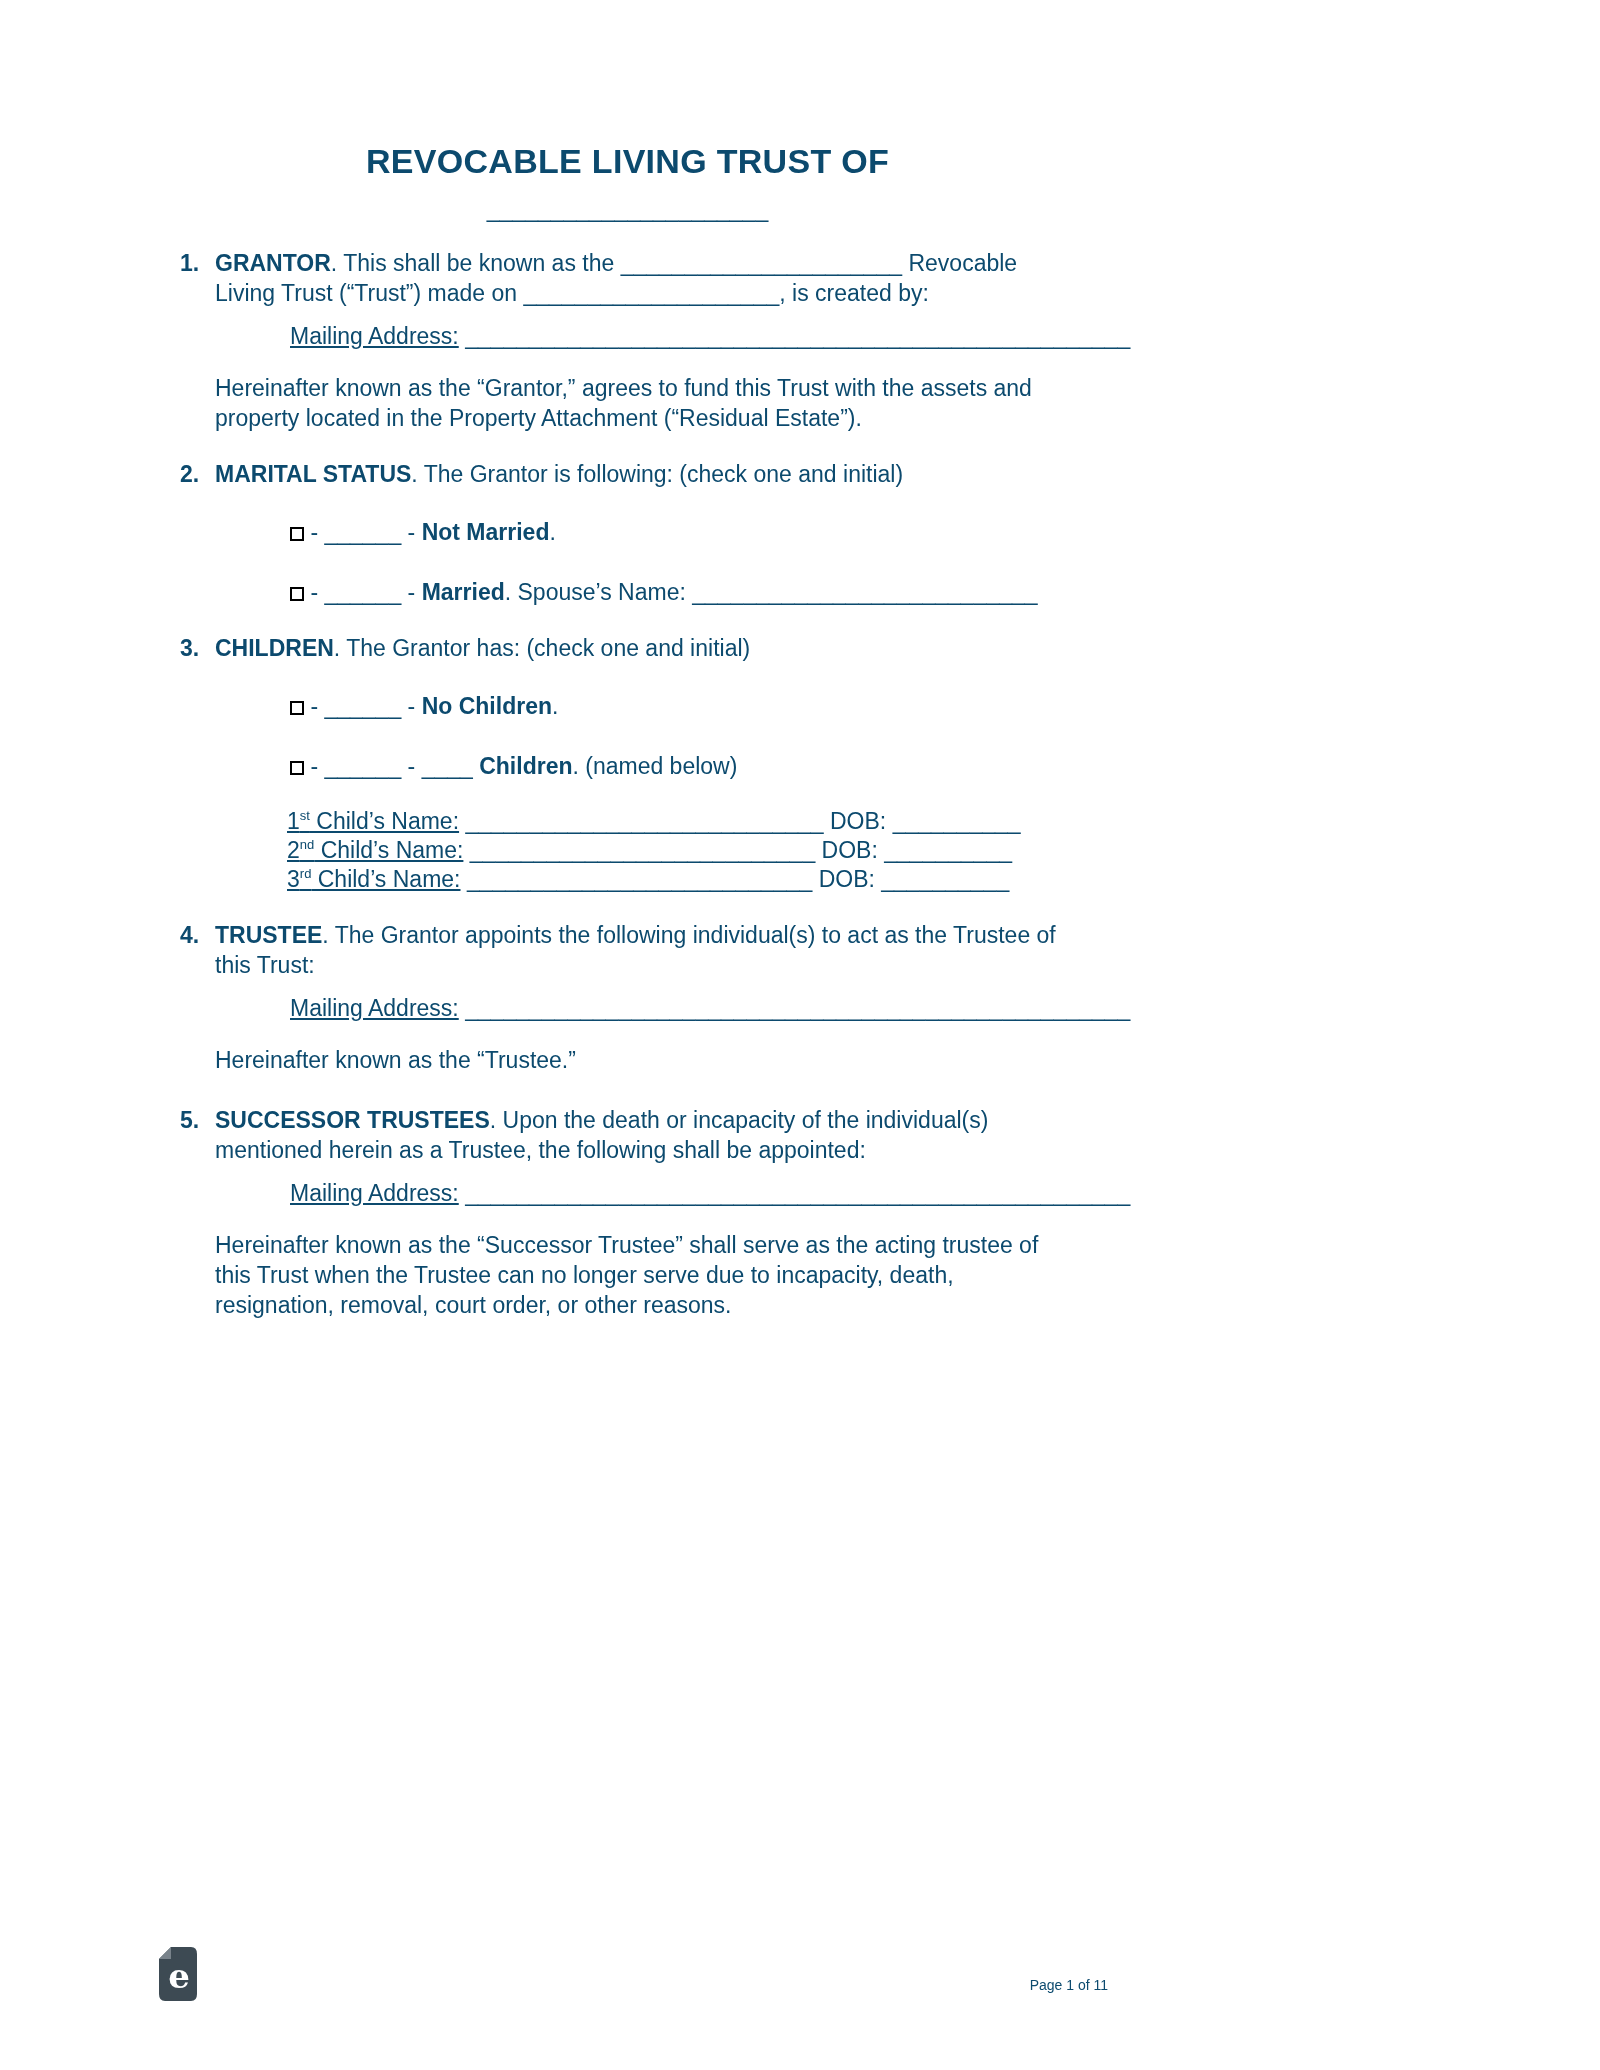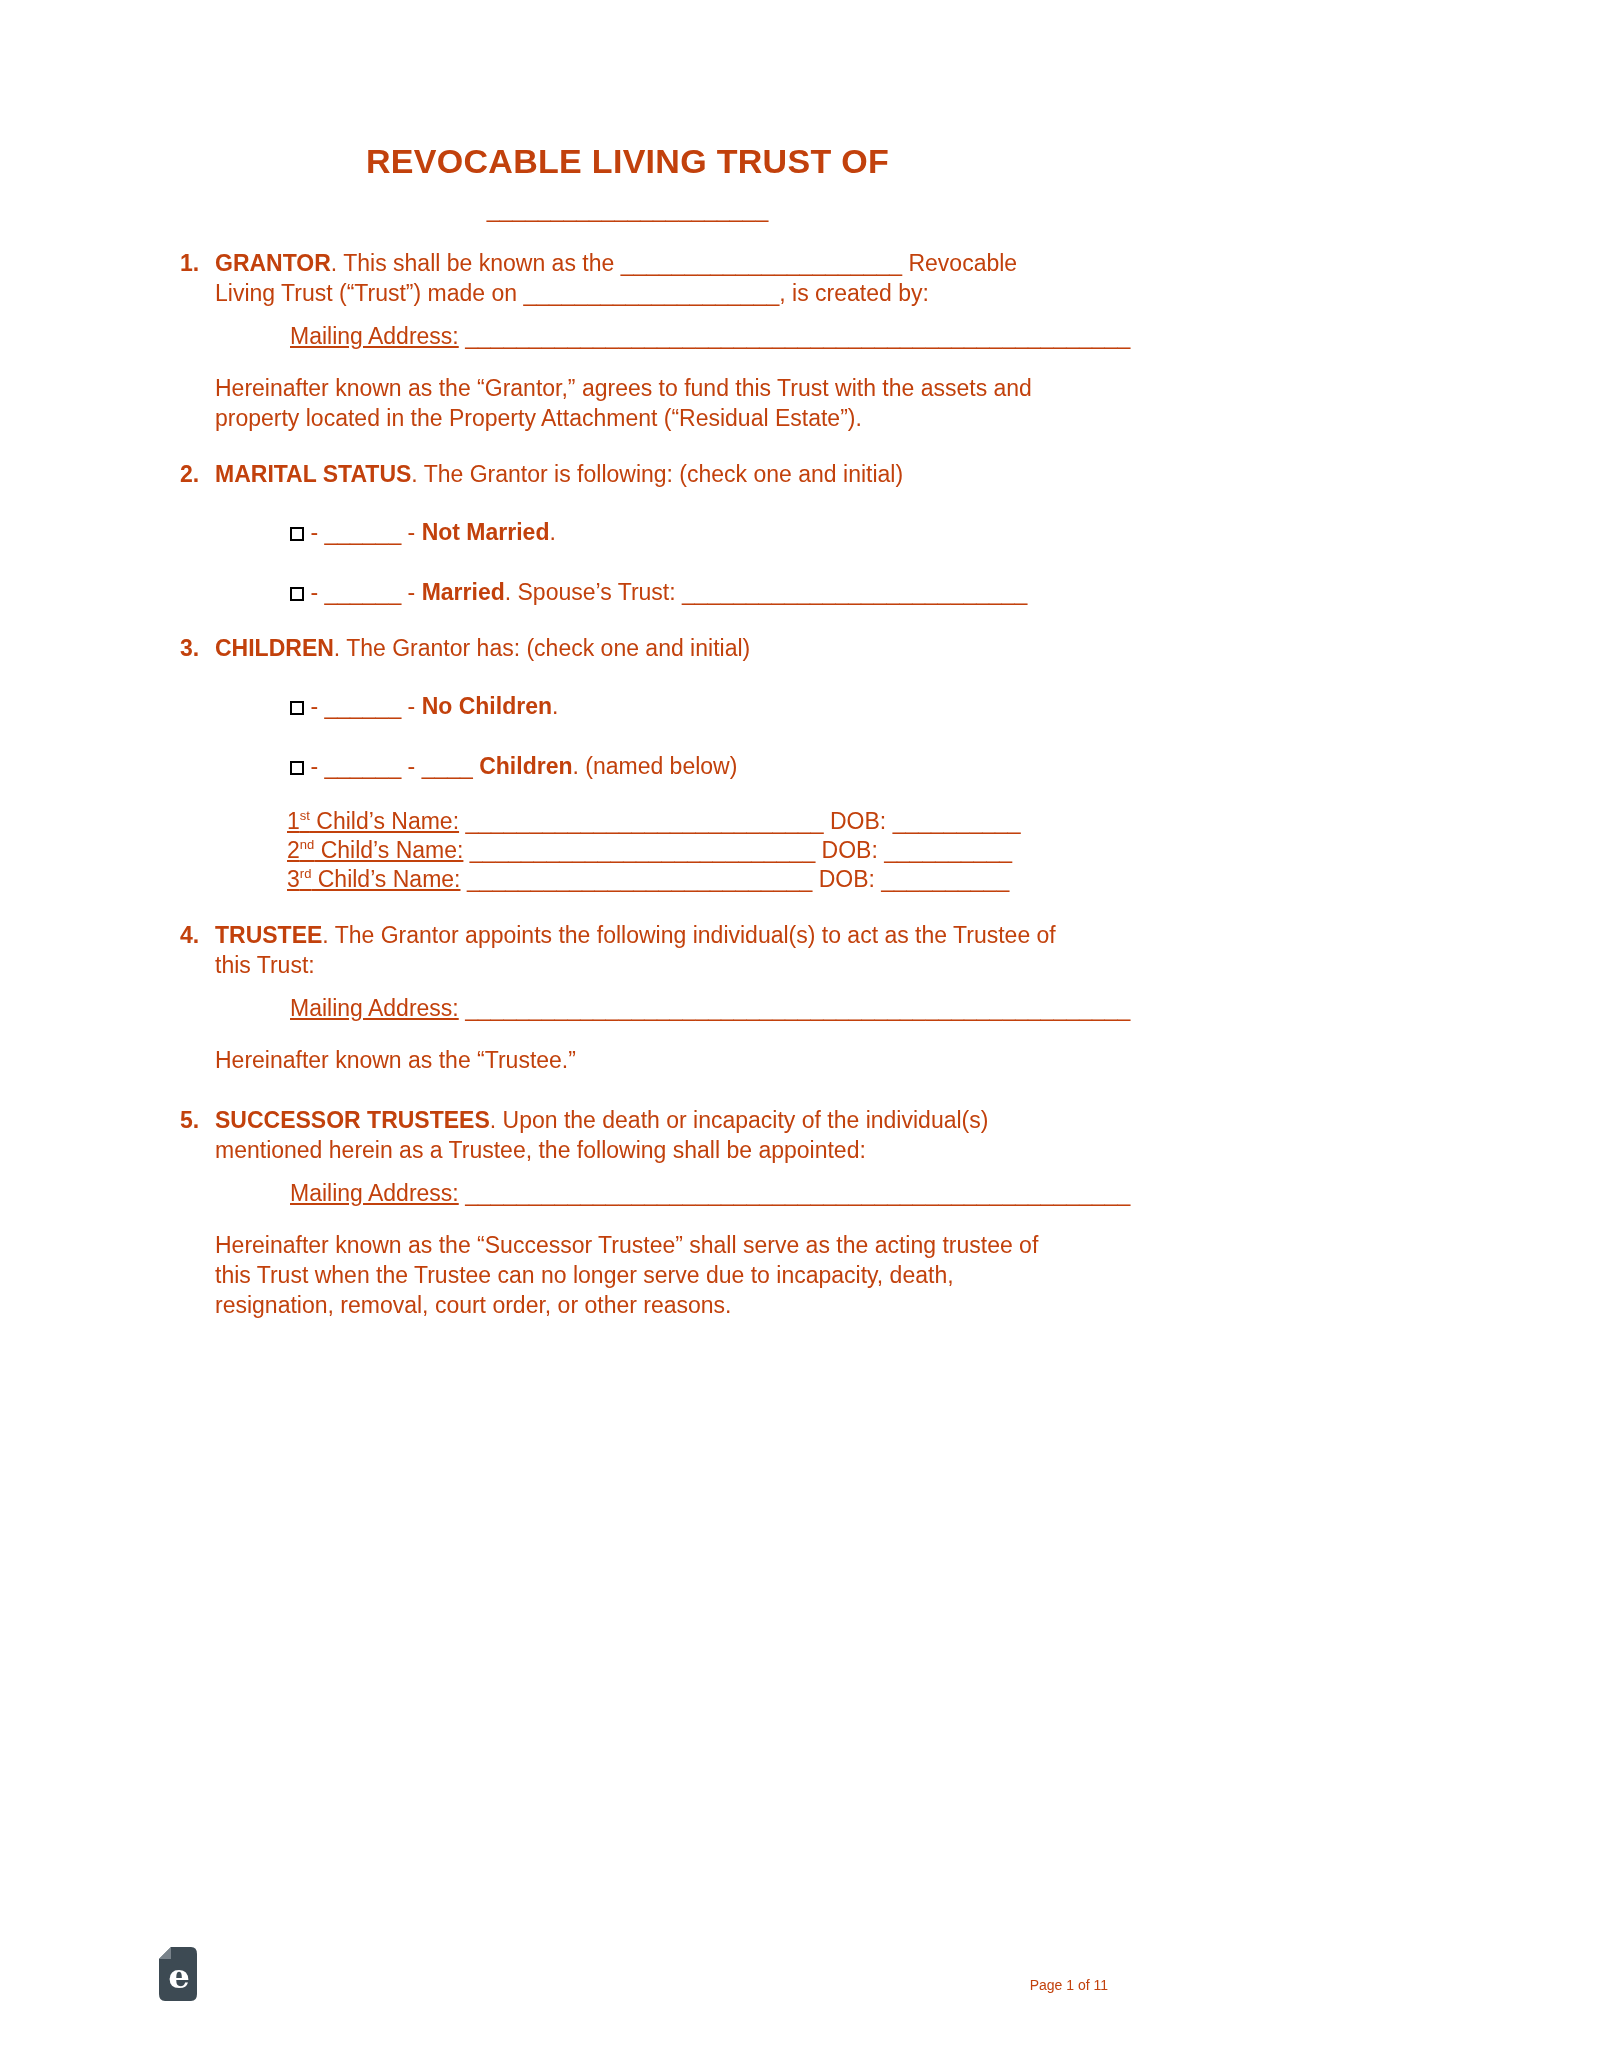--- a/index.html
+++ b/index.html
@@ -4,21 +4,21 @@
 <style>
   * { box-sizing: border-box; }
   html, body { margin: 0; padding: 0; background: #ffffff; }
   .page {
     position: relative;
     width: 1600px;
     height: 2070px;
     background: #ffffff;
     font-family: "Liberation Sans", "DejaVu Sans", sans-serif;
     font-size: 23px;
-    color: #c2410c;
+    color: #0c4a6e;
     overflow: hidden;
   }
   .content-col { position: absolute; left: 180px; top: 140px; width: 895px; }
 
   .doc-title {
     margin: 0; text-align: center;
     font-size: 34px; font-weight: 700; line-height: 42px; letter-spacing: 0.3px;
   }
   .title-blank { margin-top: 12px; text-align: center; font-weight: 400; line-height: 30px; white-space: nowrap; }
 
@@ -71,21 +71,21 @@
         </div>
         <p class="after-para">Hereinafter known as the “Grantor,” agrees to fund this Trust with the assets and property located in the Property Attachment (“Residual Estate”).</p>
       </div>
     </section>
 
     <section class="section">
       <div class="sec-num">2.</div>
       <div class="sec-body">
         <p class="sec-intro"><b class="sec-heading">MARITAL STATUS</b><span>. The Grantor is following: (check one and initial)</span></p>
         <p class="check-line"><span class="checkbox"></span><span> - ______ - </span><b>Not Married</b><span>.</span></p>
-        <p class="check-line second"><span class="checkbox"></span><span> - ______ - </span><b>Married</b><span>. Spouse’s Trust: ___________________________</span></p>
+        <p class="check-line second"><span class="checkbox"></span><span> - ______ - </span><b>Married</b><span>. Spouse’s Name: ___________________________</span></p>
       </div>
     </section>
 
     <section class="section">
       <div class="sec-num">3.</div>
       <div class="sec-body">
         <p class="sec-intro"><b class="sec-heading">CHILDREN</b><span>. The Grantor has: (check one and initial)</span></p>
         <p class="check-line"><span class="checkbox"></span><span> - ______ - </span><b>No Children</b><span>.</span></p>
         <p class="check-line second"><span class="checkbox"></span><span> - ______ - ____ </span><b>Children</b><span>. (named below)</span></p>
         <div class="children">

